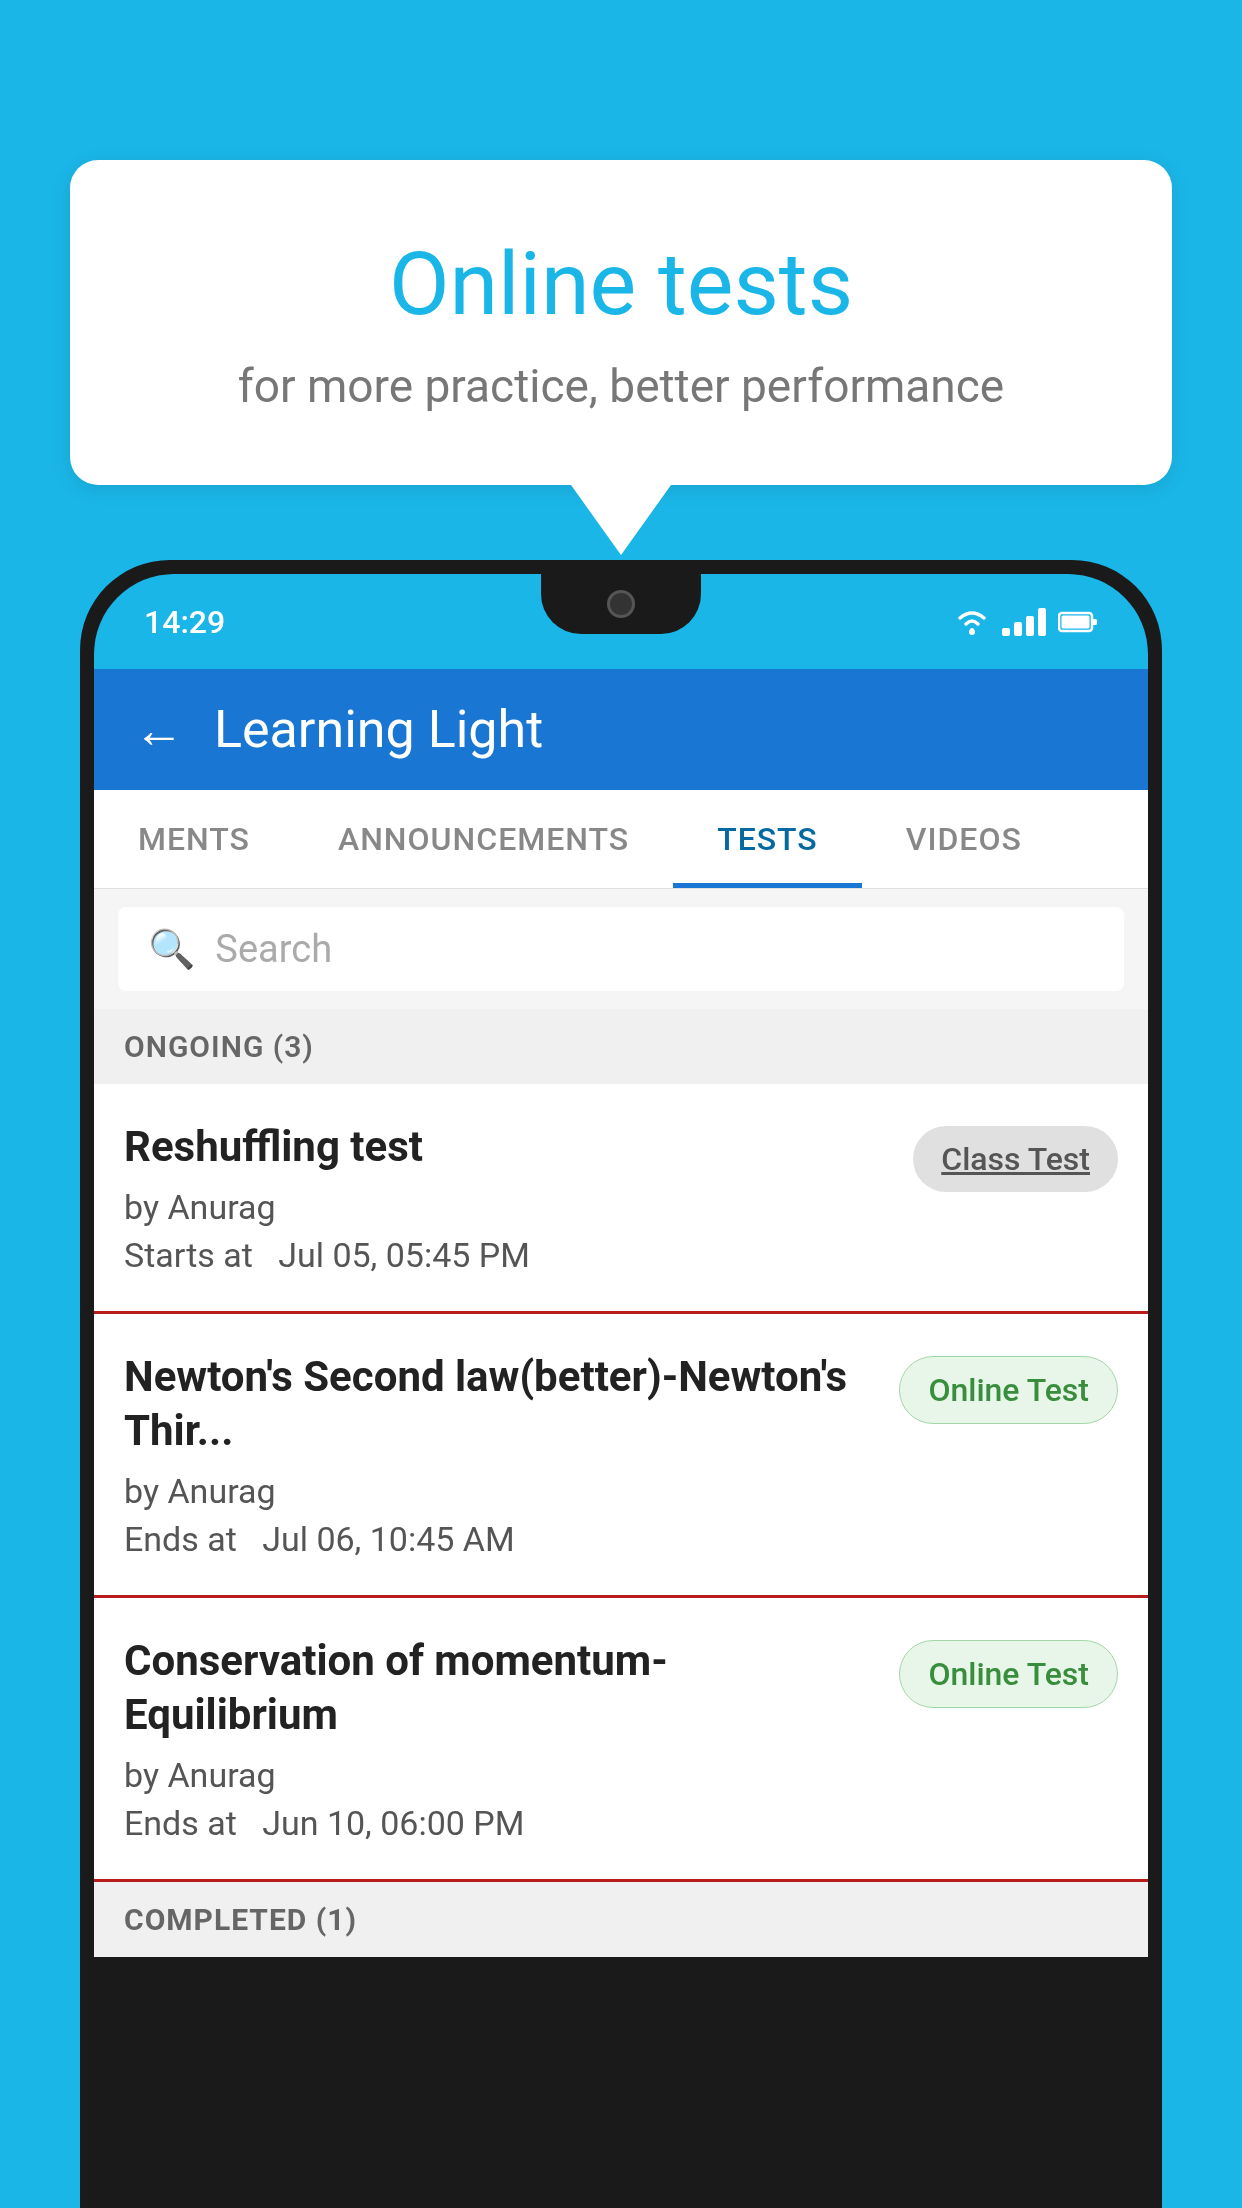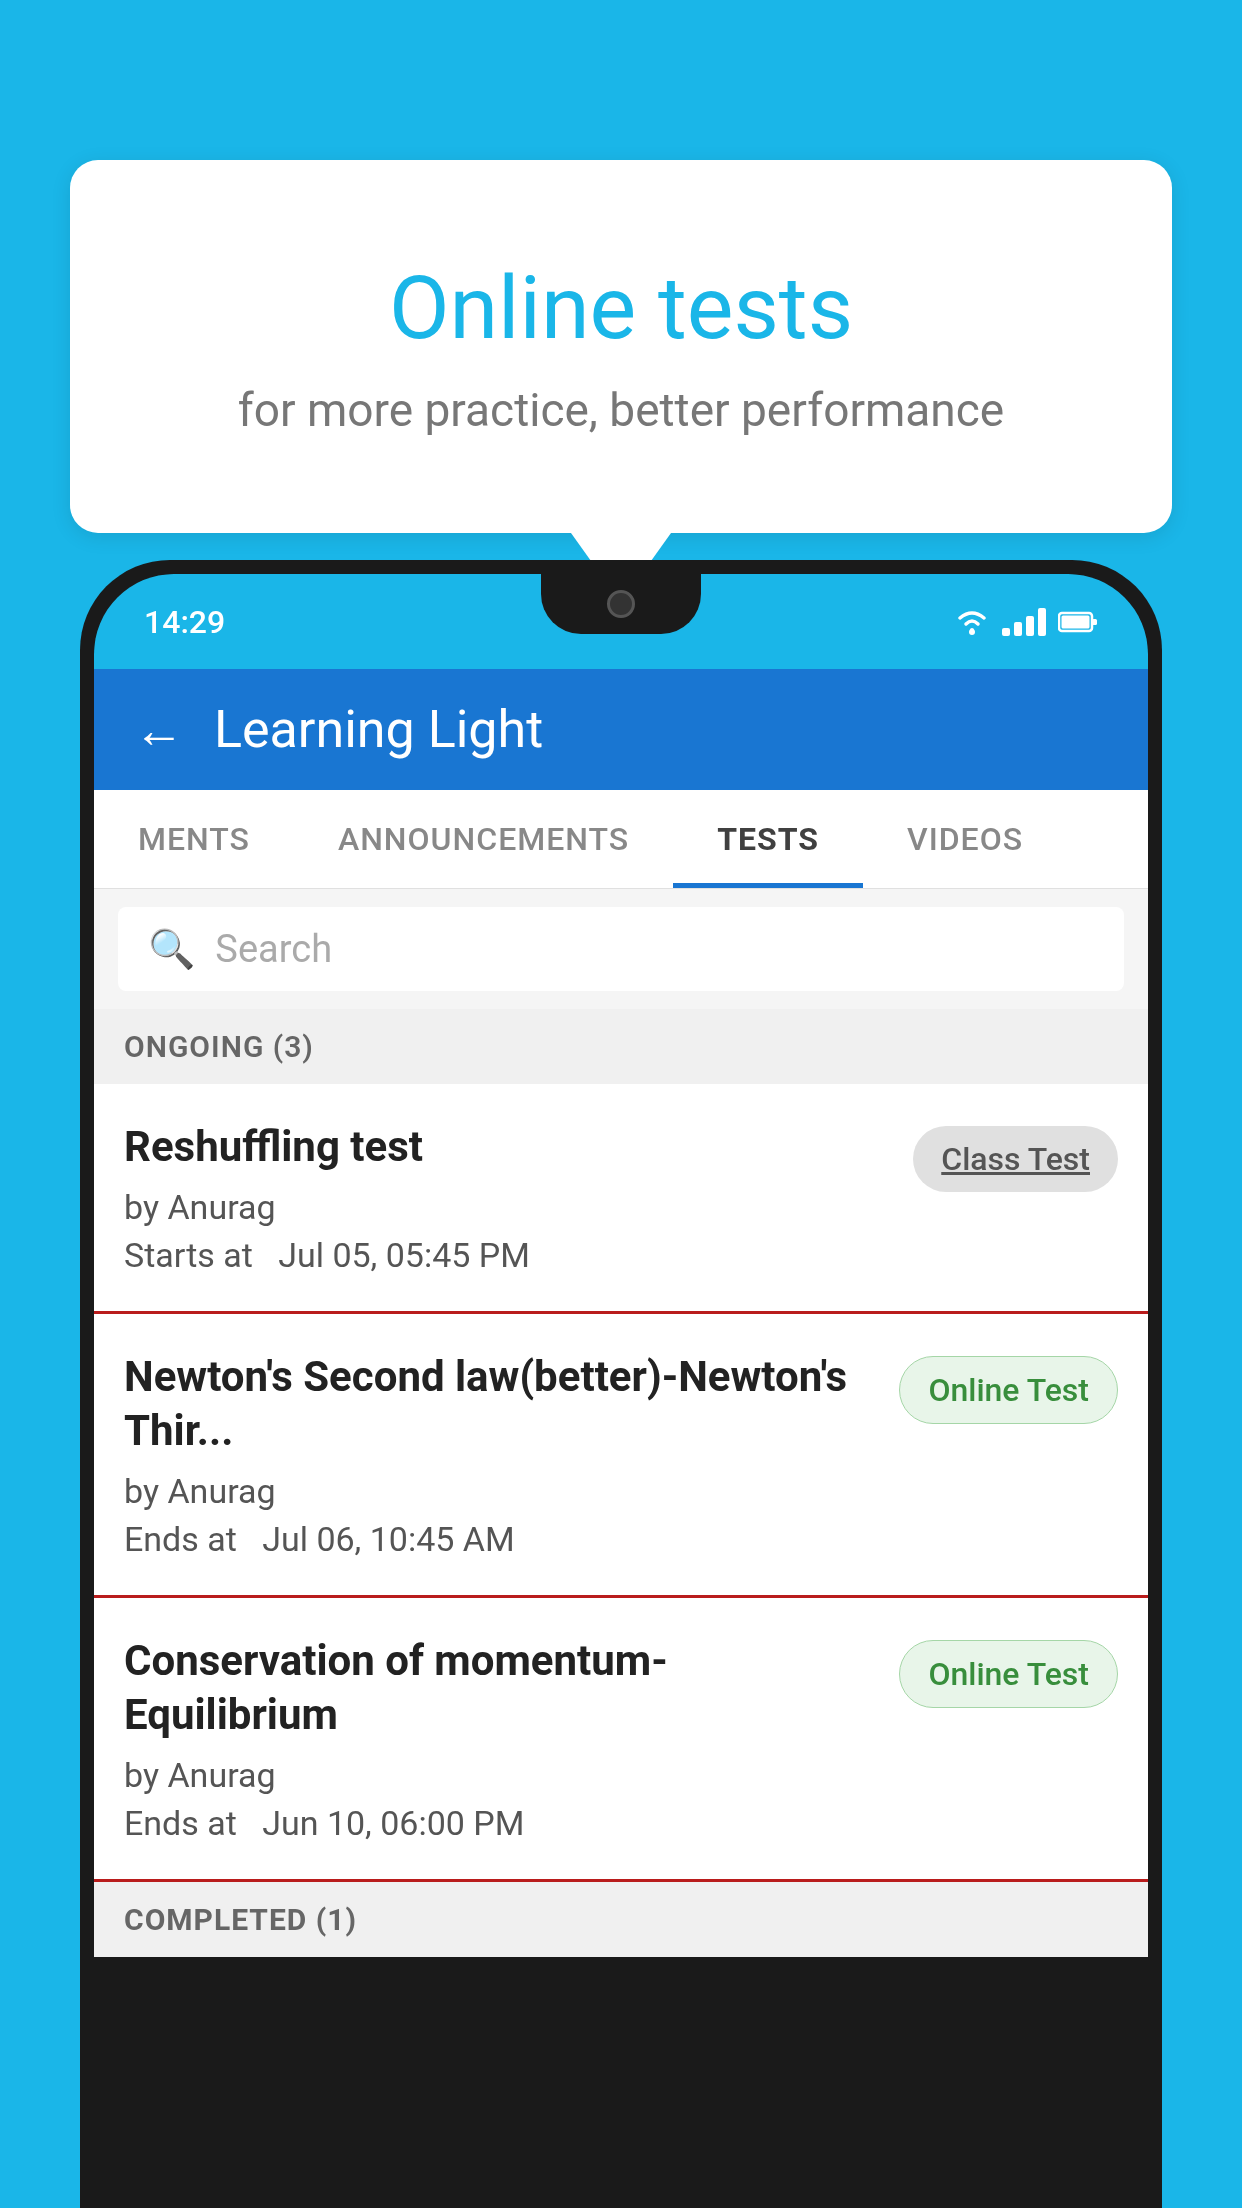--- a/index.html
+++ b/index.html
@@ -20,21 +20,21 @@
       left: 70px;
       right: 70px;
       display: flex;
       flex-direction: column;
       align-items: center;
     }
 
     .speech-bubble {
       background: white;
       border-radius: 28px;
-      padding: 96px 80px;
+      padding: 72px 80px;
       width: 100%;
       text-align: center;
       box-shadow: 0 4px 20px rgba(0,0,0,0.1);
     }
 
     .speech-bubble-title {
       color: #1ab6e8;
       font-size: 88px;
       font-weight: 400;
       margin-bottom: 24px;
@@ -170,22 +170,21 @@
       font-size: 32px;
       font-weight: 500;
       color: #888;
       text-transform: uppercase;
       letter-spacing: 1px;
       position: relative;
       white-space: nowrap;
     }
 
     .tab.active {
-      color: #404040;
-      font-weight: bold;
+      color: #0369a1;
     }
 
     .tab.active::after {
       content: '';
       position: absolute;
       bottom: 0;
       left: 0;
       right: 0;
       height: 5px;
       background: #1976d2;

